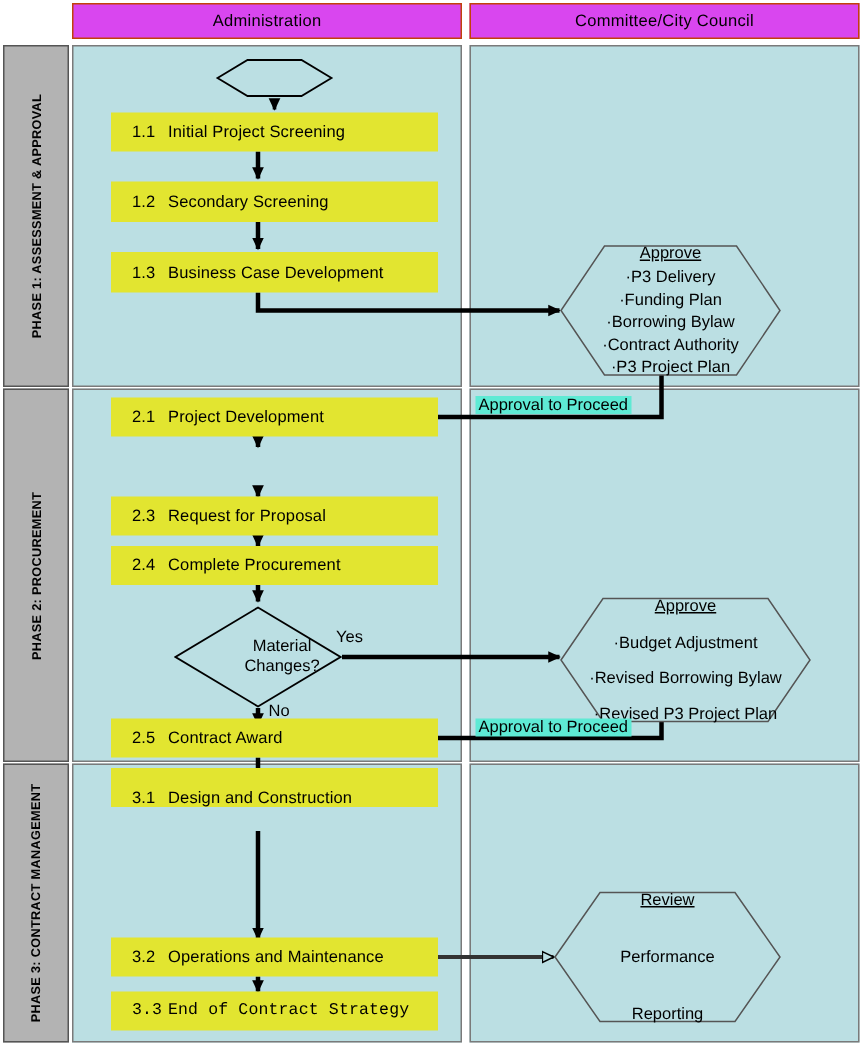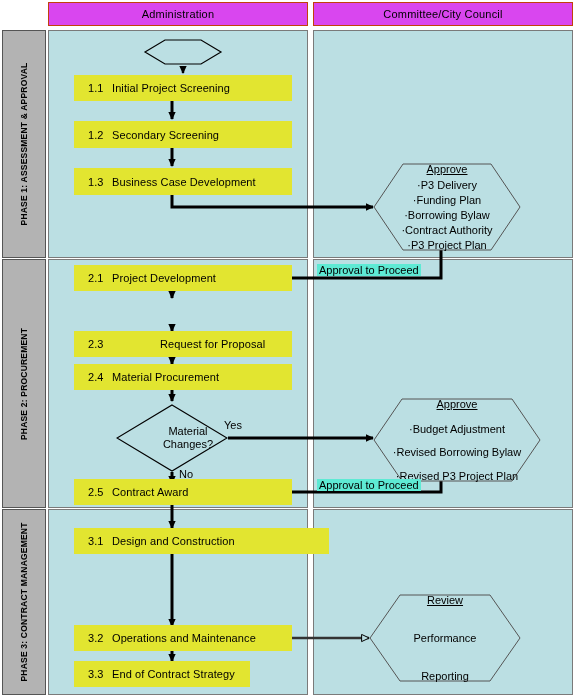--- a/index.html
+++ b/index.html
@@ -194,42 +194,42 @@
   </div>
   <div class="proc" style="left:62px;top:168px;width:218px;height:27px;">
     <span class="num">1.3</span>
     <span>Business Case Development</span>
   </div>
 
   <div class="proc" style="left:62px;top:265px;width:218px;height:26px;">
     <span class="num">2.1</span>
     <span>Project Development</span>
   </div>
-  <div class="proc" style="left:62px;top:331px;width:218px;height:26px;gap:48px;">
+  <div class="proc" style="left:62px;top:331px;width:218px;height:26px;">
     <span class="num">2.3</span>
     <span>Request for Proposal</span>
   </div>
   <div class="proc" style="left:62px;top:364px;width:218px;height:26px;">
     <span class="num">2.4</span>
-    <span>Material Procurement</span>
+    <span>Complete Procurement</span>
   </div>
   <div class="proc" style="left:62px;top:479px;width:218px;height:26px;">
     <span class="num">2.5</span>
     <span>Contract Award</span>
   </div>
 
-  <div class="proc" style="left:62px;top:528px;width:255px;height:26px;">
+  <div class="proc" style="left:62px;top:512px;width:218px;height:26px;align-items:flex-end;">
     <span class="num">3.1</span>
     <span>Design and Construction</span>
   </div>
   <div class="proc" style="left:62px;top:625px;width:218px;height:26px;">
     <span class="num">3.2</span>
     <span>Operations and Maintenance</span>
   </div>
-  <div class="proc" style="left:62px;top:661px;width:176px;height:26px;">
+  <div class="proc" style="left:62px;top:661px;width:218px;height:26px;font-family:Liberation Mono, monospace;">
     <span class="num">3.3</span>
     <span>End of Contract Strategy</span>
   </div>
 
   <div id="decision-node">
     <svg width="112" height="68" viewBox="0 0 112 68">
       <polygon points="56,1 111,34 56,67 1,34" fill="#bbdfe3" stroke="#000" stroke-width="1.2"></polygon>
     </svg>
   </div>
   <div id="decision-label">

